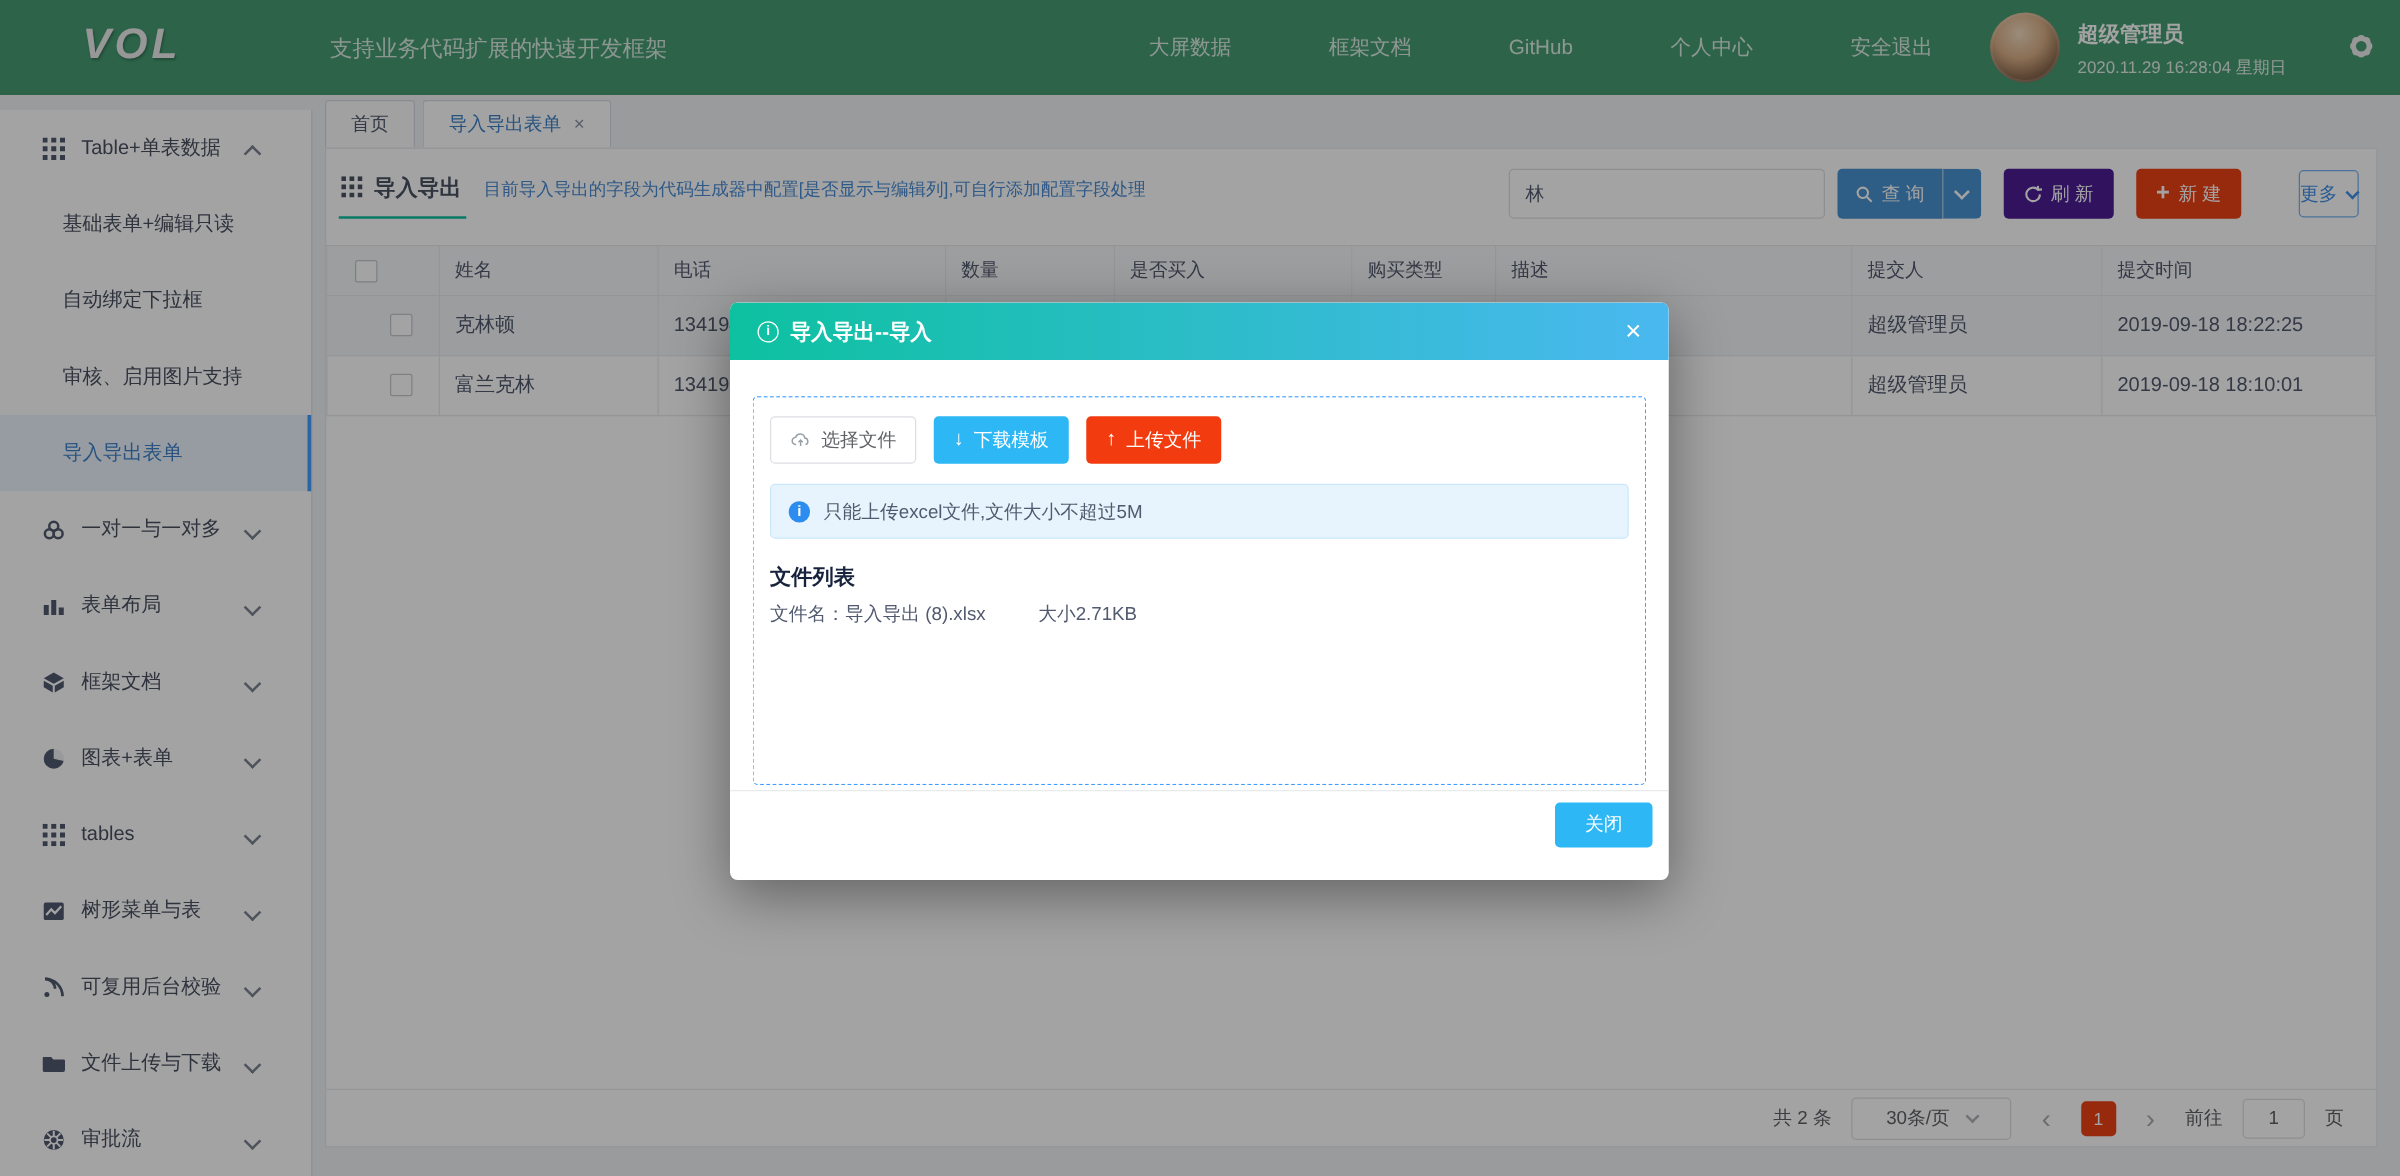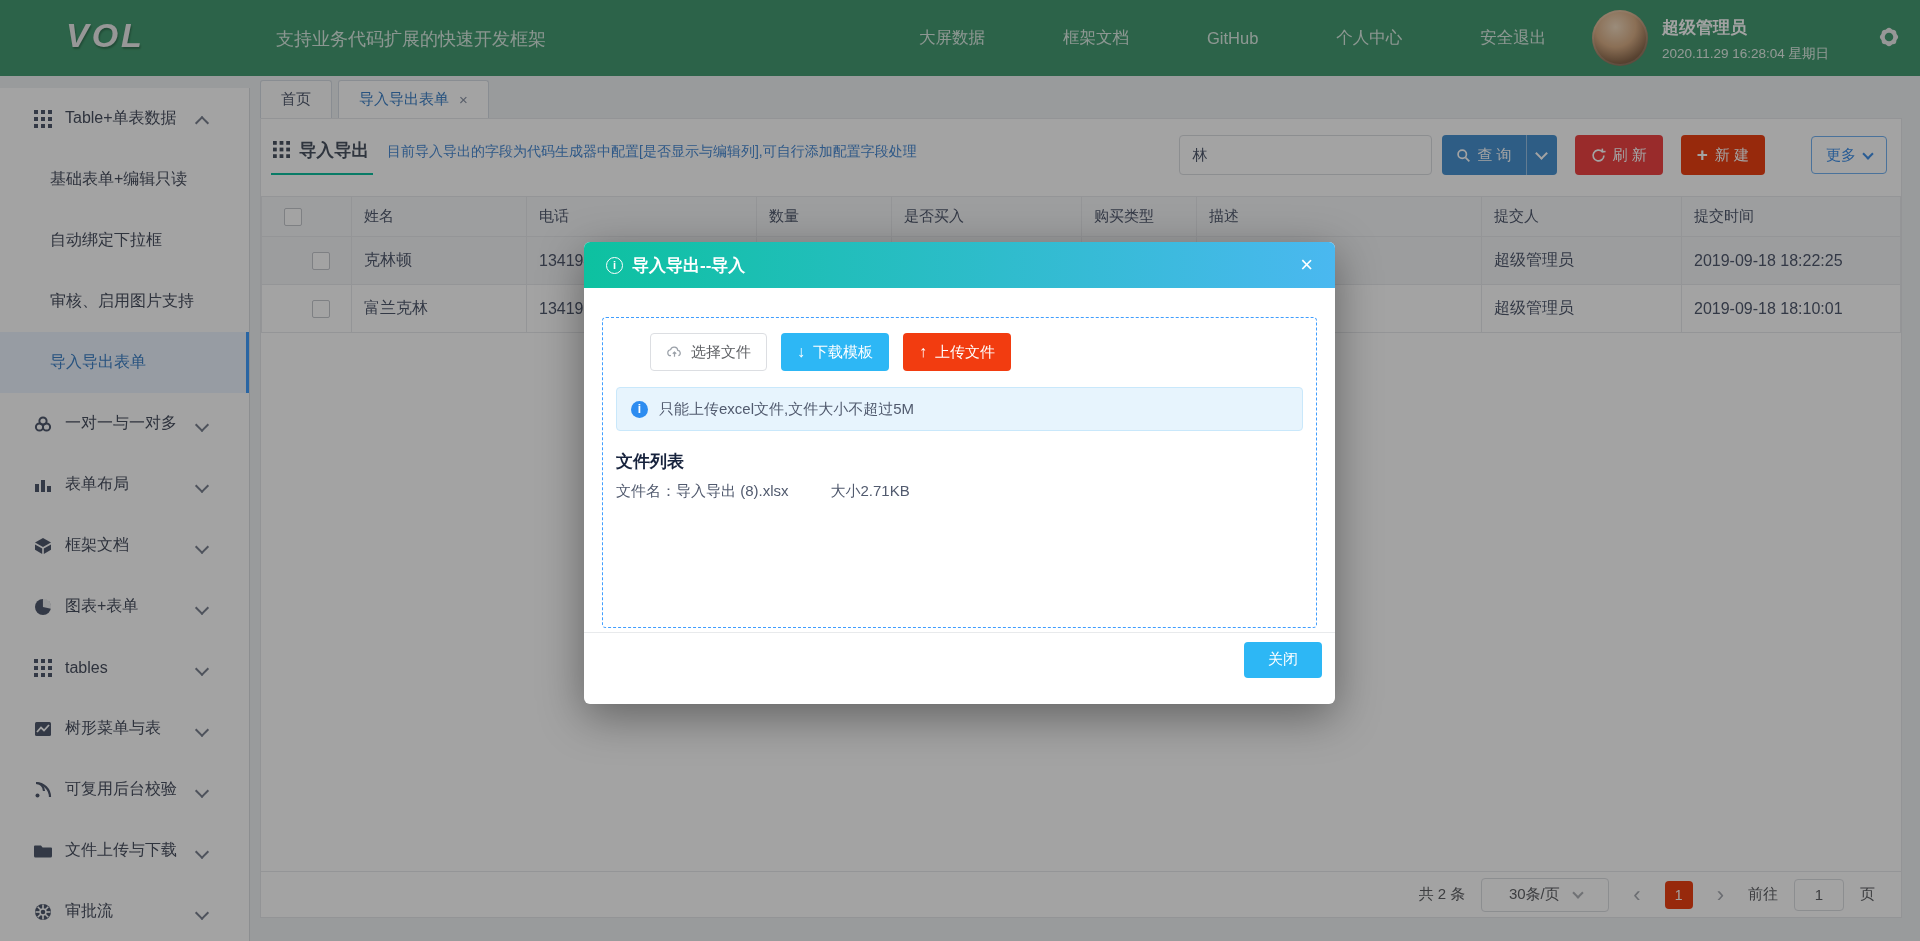--- a/index.html
+++ b/index.html
@@ -2,21 +2,21 @@
 <html><head>
 <meta charset="utf-8">
 <style>
   html,body{margin:0;padding:0;}
   body{font-family:"Liberation Sans","DejaVu Sans",sans-serif;}
   .app{position:relative;width:1920px;height:941px;background:#F0F2F5;overflow:hidden;}
 
   
   .header{position:absolute;top:0;left:0;right:0;height:76px;background:#469C72;z-index:1;}
   .logo{position:absolute;left:66px;top:16px;font-size:34px;font-weight:bold;font-style:italic;color:#ECECEC;letter-spacing:3px;text-shadow:1px 2px 2px rgba(0,0,0,.25);}
-  .subtitle{position:absolute;left:276px;top:27px;font-size:18px;color:rgba(255,255,255,.80);}
+  .subtitle{position:absolute;left:264px;top:27px;font-size:18px;color:rgba(255,255,255,.80);}
   .topnav{position:absolute;left:880px;top:0;height:76px;display:flex;align-items:center;}
   .topnav .nav-item{padding:0 39px;font-size:16.5px;color:rgba(255,255,255,.82);cursor:pointer;white-space:nowrap;}
   .avatar{position:absolute;left:1592px;top:10px;width:56px;height:56px;border-radius:50%;background:radial-gradient(circle at 42% 30%,#F2DBC0,#D9AE86 40%,#8C6A4E 70%,#55402f 100%);box-shadow:inset 0 0 0 2px rgba(255,255,255,.15);}
   .userbox{position:absolute;left:1662px;top:16px;color:#fff;}
   .username{font-size:17px;font-weight:bold;}
   .usertime{font-size:13.5px;margin-top:6px;color:rgba(255,255,255,.85);}
   .gear{position:absolute;left:1872px;top:20px;width:34px;height:34px;}
 
   
   .sidebar{position:absolute;top:88px;left:0;bottom:0;width:249px;background:#fff;border-right:1px solid #DCDEE2;z-index:1;}
@@ -40,23 +40,23 @@
   .toolbar{display:flex;align-items:center;padding:16px 14px 0 10px;}
   .panel-title{display:flex;align-items:center;gap:9px;font-size:17.5px;font-weight:bold;color:#4A5362;border-bottom:2px solid #0DC1A0;padding:2px 4px 11px 2px;}
   .hint{margin-left:14px;font-size:14px;color:#4A8BD4;align-self:flex-start;margin-top:8px;}
   .tb-right{margin-left:auto;display:flex;align-items:center;gap:10px;}
   .search-input{width:253px;height:40px;border:1px solid #DCDEE2;border-radius:4px;box-sizing:border-box;padding:0 12px;font-size:15px;color:#515A6E;background:#fff;display:flex;align-items:center;}
   .btn{height:40px;border-radius:4px;display:flex;align-items:center;justify-content:center;font-size:15px;color:#fff;cursor:pointer;box-sizing:border-box;}
   .btn-query{background:#4992D0;border-radius:4px 0 0 4px;padding:0 14px;gap:6px;}
   .btn-query-caret{background:#4992D0;border-left:1px solid rgba(255,255,255,.45);width:30px;border-radius:0 4px 4px 0;height:40px;display:flex;align-items:center;justify-content:center;cursor:pointer;}
   .btn-query-caret .cv{border-color:#fff;width:7px;height:7px;margin-top:-3px;}
   .grp{display:flex;}
-  .btn-refresh{background:#ef4444;padding:0 16px;gap:7px;margin-left:8px;align-items:center;}
+  .btn-refresh{background:#4c1d95;padding:0 16px;gap:7px;margin-left:8px;align-items:center;}
   .btn-create{background:#ED4014;padding:0 16px;gap:7px;margin-left:8px;}
-  .btn-more{background:#fff;border:1px solid #74B2F2;color:#4090E8;padding:0 14px;gap:8px;margin-left:36px;height:38px;}
+  .btn-more{background:#fff;border:1px solid #74B2F2;color:#4090E8;padding:0 0;gap:8px;margin-left:36px;height:38px;}
   .btn-more .cv{border-color:#4090E8;width:6px;height:6px;margin-top:-3px;}
   .plus{font-size:19px;font-weight:bold;line-height:1;margin-top:-2px;}
 
   table.grid{width:100%;border-collapse:collapse;table-layout:fixed;margin-top:21px;}
   .grid th,.grid td{border:1px solid #E8EAEC;box-sizing:border-box;padding:0 12px;text-align:left;font-weight:normal;overflow:hidden;white-space:nowrap;}
   .grid th{height:40px;background:#F6F7F9;color:#515A6E;font-size:15px;}
   .grid td{height:48px;font-size:16px;color:#515A6E;background:#fff;}
   .grid tr.stripe td{background:#F5F6F8;}
   .cell-link{color:#409EFF;cursor:pointer;}
   .checkbox{display:inline-block;width:16px;height:16px;border:1px solid #C5C8CE;border-radius:2px;background:#fff;margin-left:38px;vertical-align:middle;cursor:pointer;}
@@ -73,21 +73,21 @@
   .overlay{position:absolute;inset:0;background:rgba(0,0,0,.36);z-index:40;}
   .modal{position:absolute;left:584px;top:242px;width:751px;height:462px;background:#fff;border-radius:6px;box-shadow:0 12px 45px rgba(0,0,0,.4);z-index:50;overflow:hidden;}
   .modal-header{height:46px;background:linear-gradient(90deg,#0DC1A0,#4AB8F0);display:flex;align-items:center;padding:0 22px;color:#fff;}
   .modal-title{display:flex;align-items:center;gap:9px;font-size:17px;font-weight:bold;}
   .info-o{width:15px;height:15px;border:1.5px solid #fff;border-radius:50%;display:flex;align-items:center;justify-content:center;font-size:11px;font-weight:bold;font-style:normal;}
   .modal-close{margin-left:auto;font-size:22px;color:#fff;cursor:pointer;line-height:1;}
   .modal-body{padding:29px 18px 0;}
   .dashed-box{border:1px dashed #409EFF;border-radius:4px;height:311px;box-sizing:border-box;padding:15px 13px;}
   .file-btns{display:flex;gap:14px;}
   .mbtn{height:38px;border-radius:4px;display:flex;align-items:center;justify-content:center;font-size:15px;cursor:pointer;box-sizing:border-box;gap:8px;}
-  .mbtn-select{background:#fff;border:1px solid #DCDEE2;color:#606266;padding:0 15px;margin-left:34px;}
+  .mbtn-select{background:#fff;border:1px solid #DCDEE2;color:#606266;padding:0 15px;}
   .mbtn-download{background:#2DB7F5;color:#fff;padding:0 16px;}
   .mbtn-upload{background:#F23C10;color:#fff;padding:0 16px;}
   .arrow-g{font-size:16px;font-weight:bold;}
   .alert{margin-top:16px;background:#E7F4FD;border:1px solid #C9E8FB;border-radius:4px;height:42px;display:flex;align-items:center;gap:11px;padding:0 14px;font-size:15px;color:#515A6E;}
   .info-f{width:17px;height:17px;background:#2D8CF0;color:#fff;border-radius:50%;display:flex;align-items:center;justify-content:center;font-size:12px;font-weight:bold;font-style:normal;flex:0 0 auto;}
   .file-title{margin-top:19px;font-size:17px;font-weight:bold;color:#17233D;}
   .file-row{margin-top:9px;font-size:15px;color:#515A6E;display:flex;gap:42px;}
   .modal-footer{position:absolute;left:0;right:0;bottom:18px;height:54px;border-top:1px solid #E8EAEC;display:flex;align-items:center;justify-content:flex-end;padding-right:13px;box-sizing:border-box;}
   .btn-close-modal{width:78px;height:36px;background:#2DB7F5;color:#fff;border-radius:4px;display:flex;align-items:center;justify-content:center;font-size:15px;cursor:pointer;}
   .mi svg, .gear svg{display:block;}

